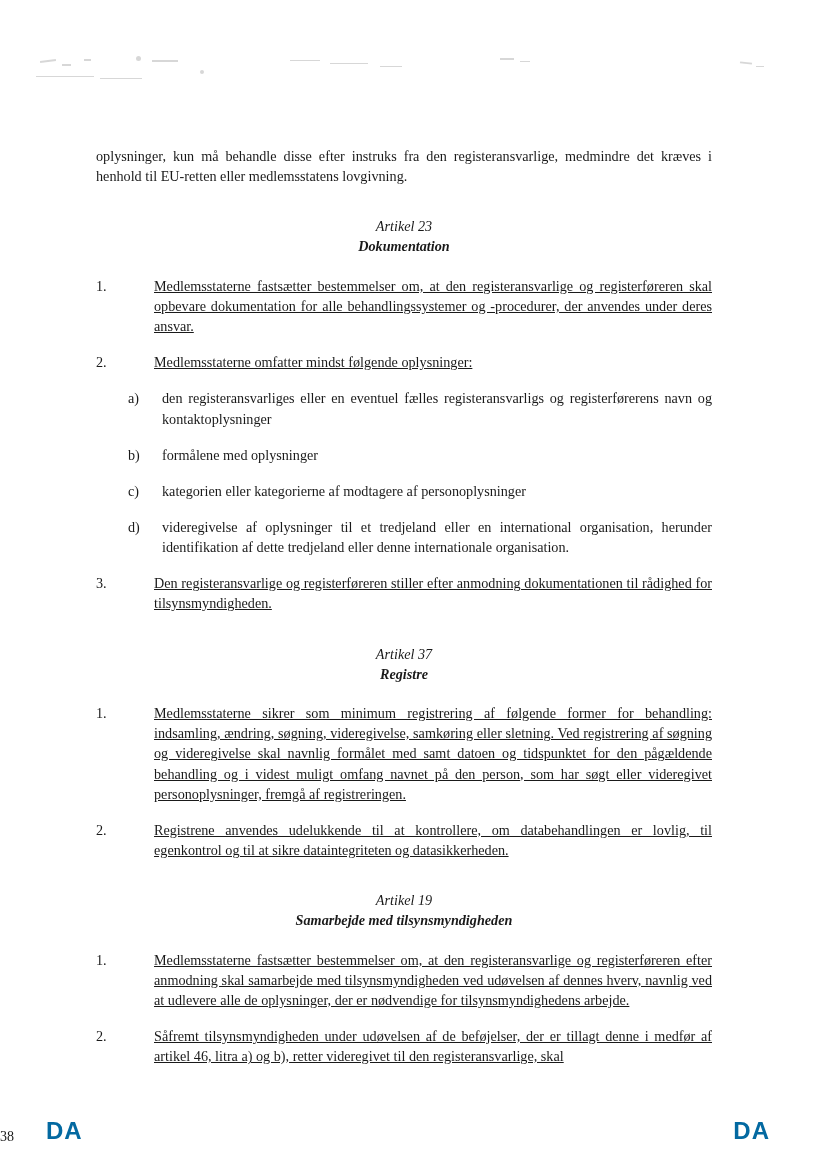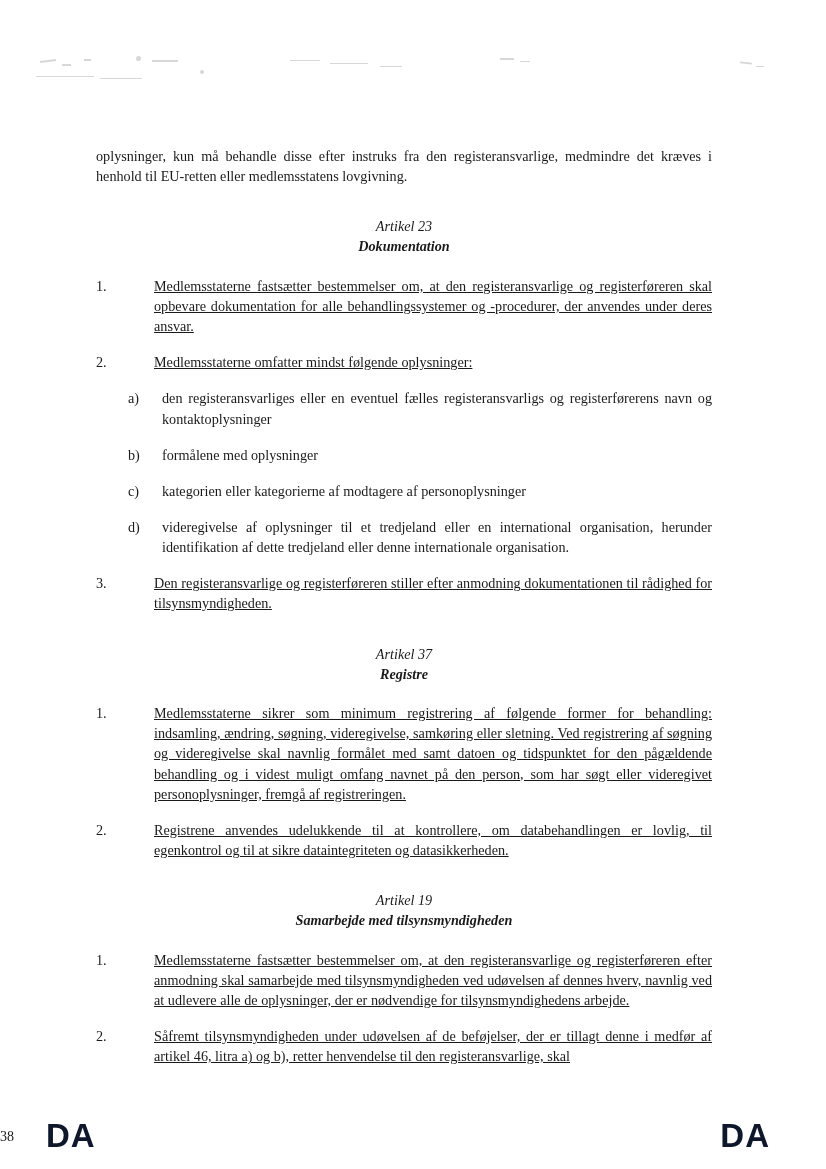--- a/index.html
+++ b/index.html
@@ -110,23 +110,23 @@
     position: absolute;
     left: 0;
     bottom: 58px;
     width: 826px;
     height: 40px;
   }
   .lang-mark {
     position: absolute;
     font-family: "Liberation Sans", sans-serif;
     font-weight: bold;
-    font-size: 33px;
+    font-size: 24px;
     letter-spacing: 1px;
-    color: #0f172a;
+    color: #0369a1;
     top: 0;
   }
   .lang-left { left: 46px; }
   .lang-right { right: 56px; }
   .page-number {
     position: absolute;
     width: 826px;
     text-align: left;
     top: 12px;
     font-size: 14px;
@@ -219,21 +219,21 @@
       <div class="art-title">Samarbejde med tilsynsmyndigheden</div>
     </div>
 
     <div class="item">
       <div class="item-num">1.</div>
       <div class="item-body">Medlemsstaterne fastsætter bestemmelser om, at den registeransvarlige og registerføreren efter anmodning skal samarbejde med tilsynsmyndigheden ved udøvelsen af dennes hverv, navnlig ved at udlevere alle de oplysninger, der er nødvendige for tilsynsmyndighedens arbejde.</div>
     </div>
 
     <div class="item">
       <div class="item-num">2.</div>
-      <div class="item-body">Såfremt tilsynsmyndigheden under udøvelsen af de beføjelser, der er tillagt denne i medfør af artikel 46, litra a) og b), retter henvendelse til den registeransvarlige, skal</div>
+      <div class="item-body">Såfremt tilsynsmyndigheden under udøvelsen af de beføjelser, der er tillagt denne i medfør af artikel 46, litra a) og b), retter videregivet til den registeransvarlige, skal</div>
     </div>
 
   </div>
 
   <div class="footer">
     <div class="lang-mark lang-left">DA</div>
     <div class="page-number">38</div>
     <div class="lang-mark lang-right">DA</div>
   </div>
 

